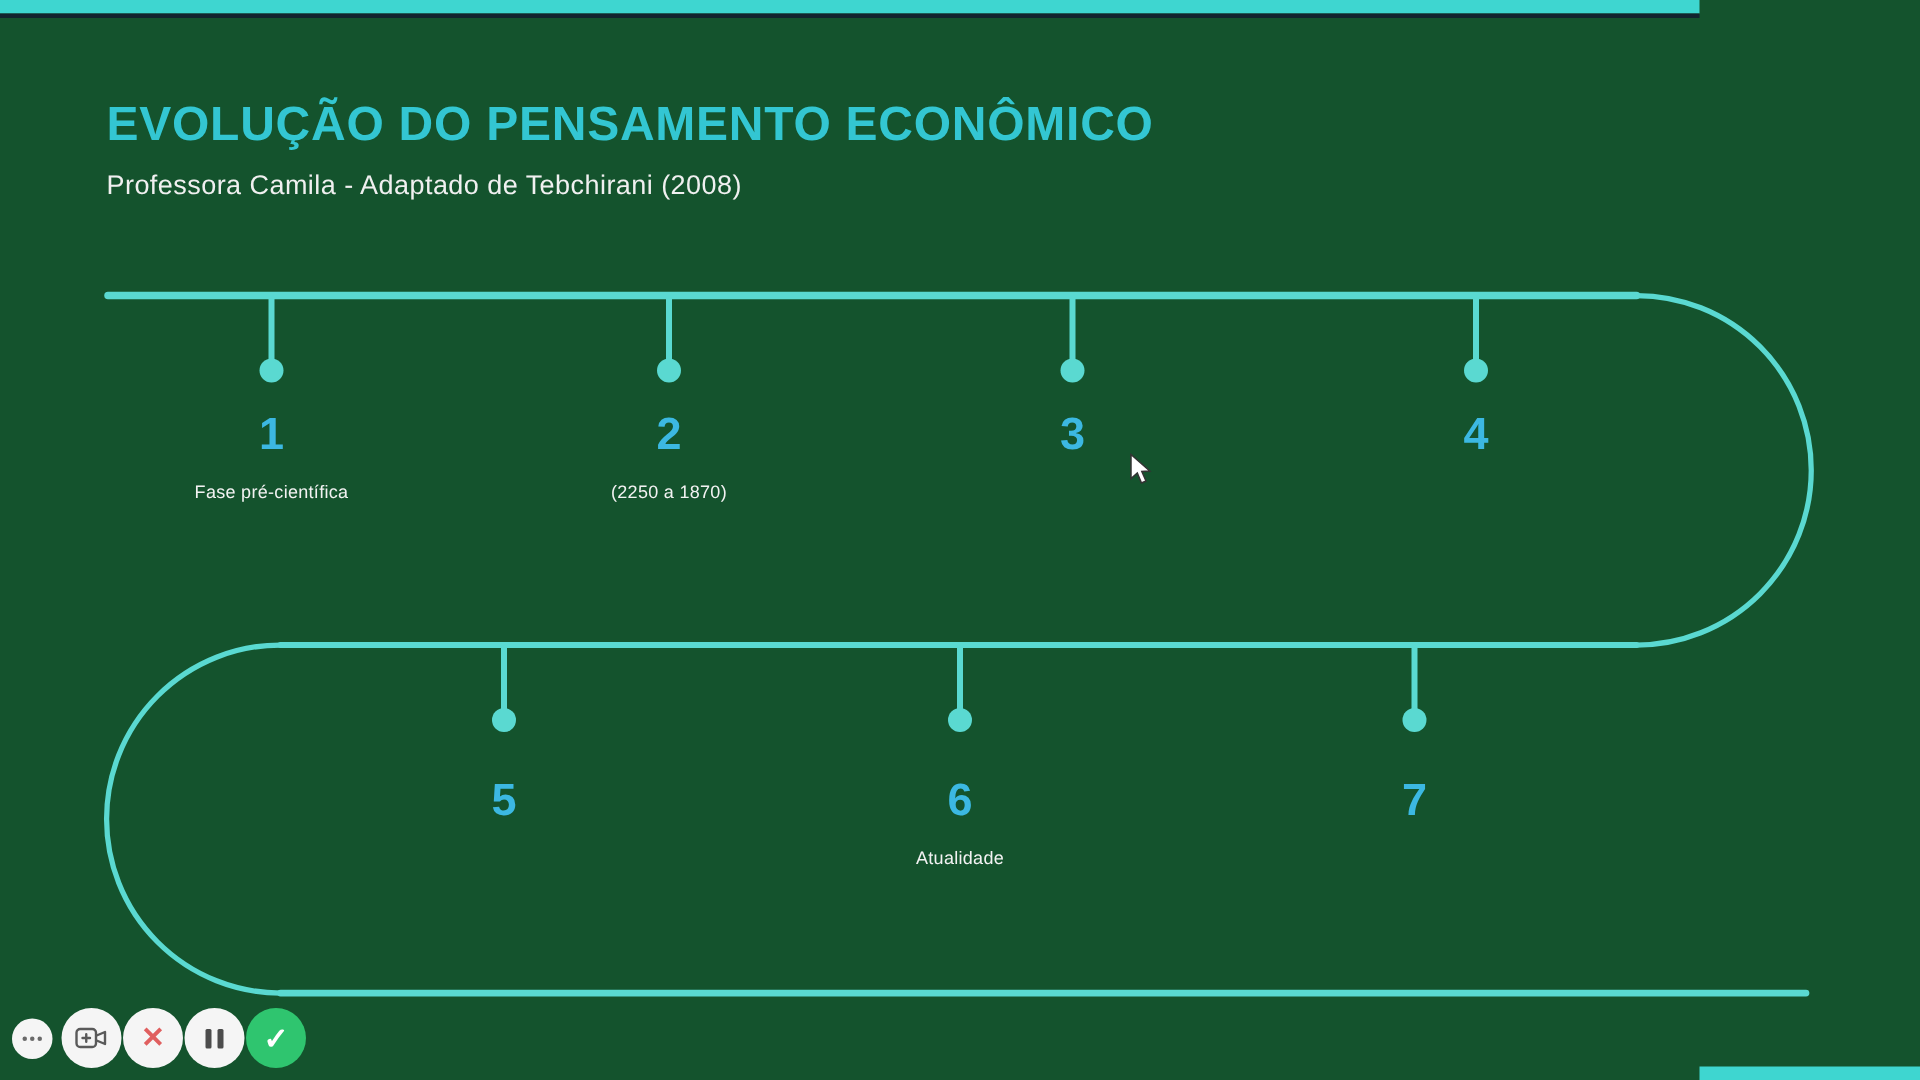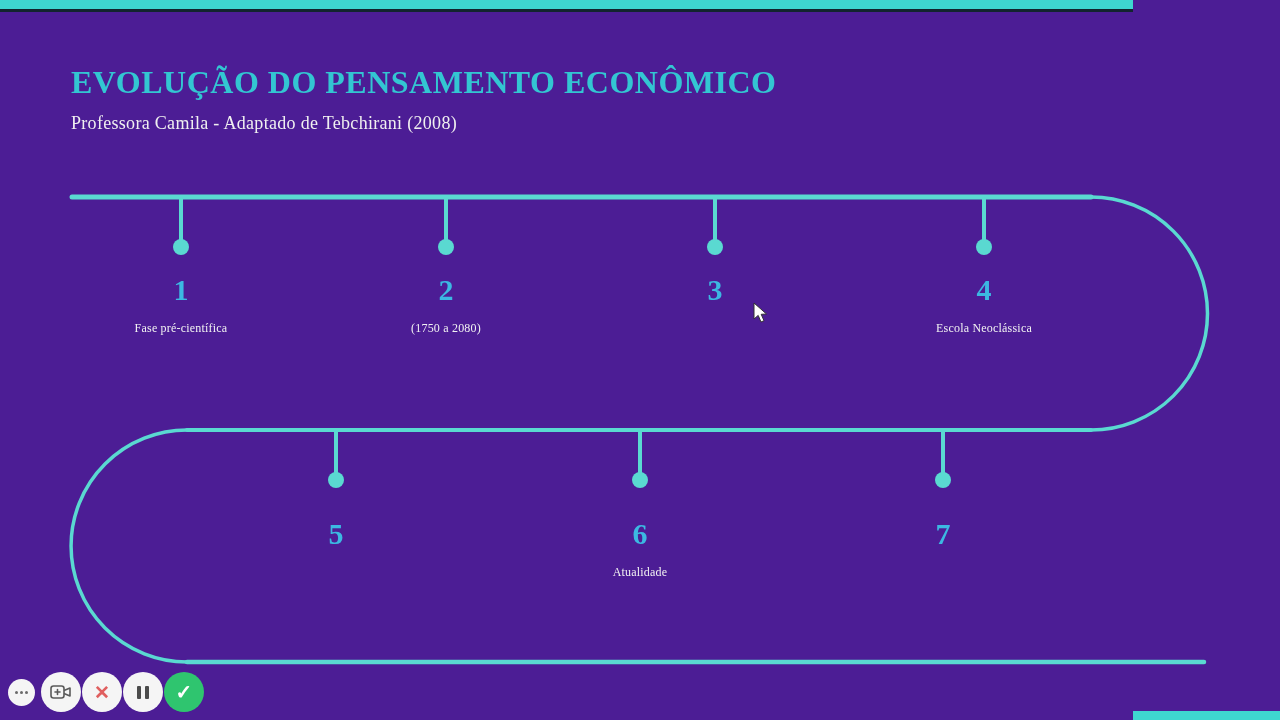--- a/index.html
+++ b/index.html
@@ -1,19 +1,19 @@
 <!DOCTYPE html>
 <html><head>
 <meta charset="utf-8">
 <style>
   html,body{margin:0;padding:0;background:#111;}
   .stage{
     position:relative;width:1280px;height:720px;overflow:hidden;
-    background:#4c1d95;
-    font-family:Liberation Serif, serif;
+    background:#14532d;
+    font-family:Liberation Sans, sans-serif;
   }
   
   .bar-top{position:absolute;left:0;top:0;width:1133px;height:9px;background:#3ed6d0;}
   .bar-top-shadow{position:absolute;left:0;top:9px;width:1133px;height:3px;background:#12242e;}
   .bar-bottom{position:absolute;left:1133px;top:711px;width:147px;height:9px;background:#3ed6d0;}
 
   
   .title{
     position:absolute;left:71px;top:64px;width:900px;
     font-size:32px;font-weight:bold;letter-spacing:.5px;color:#33c6d2;
@@ -82,28 +82,27 @@
       <circle cx="943" cy="480" r="8"></circle>
     </g>
   </svg>
 
   <div class="tl-item" style="left:41px;top:274px;">
     <div class="tl-num">1</div>
     <div class="tl-label">Fase pré-científica</div>
   </div>
   <div class="tl-item" style="left:306px;top:274px;">
     <div class="tl-num">2</div>
-    <div class="tl-label">(1750 a 2080)</div>
+    <div class="tl-label">(2250 a 1870)</div>
   </div>
   <div class="tl-item" style="left:575px;top:274px;">
     <div class="tl-num">3</div>
   </div>
   <div class="tl-item" style="left:844px;top:274px;">
     <div class="tl-num">4</div>
-    <div class="tl-label">Escola Neoclássica</div>
   </div>
 
   <div class="tl-item" style="left:196px;top:518px;">
     <div class="tl-num">5</div>
   </div>
   <div class="tl-item" style="left:500px;top:518px;">
     <div class="tl-num">6</div>
     <div class="tl-label">Atualidade</div>
   </div>
   <div class="tl-item" style="left:803px;top:518px;">

